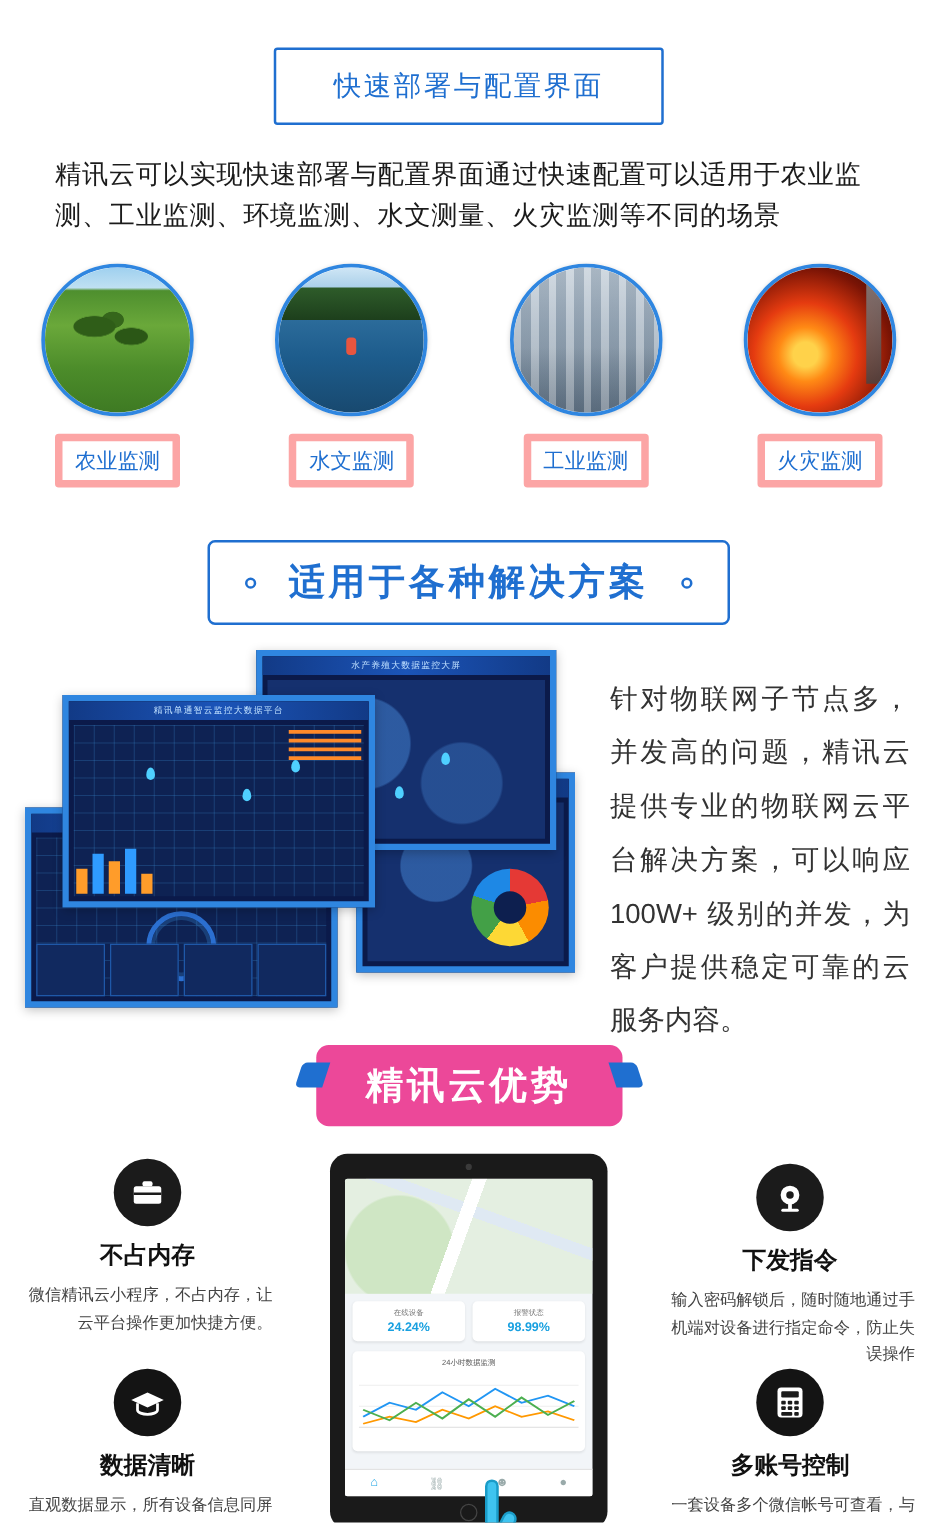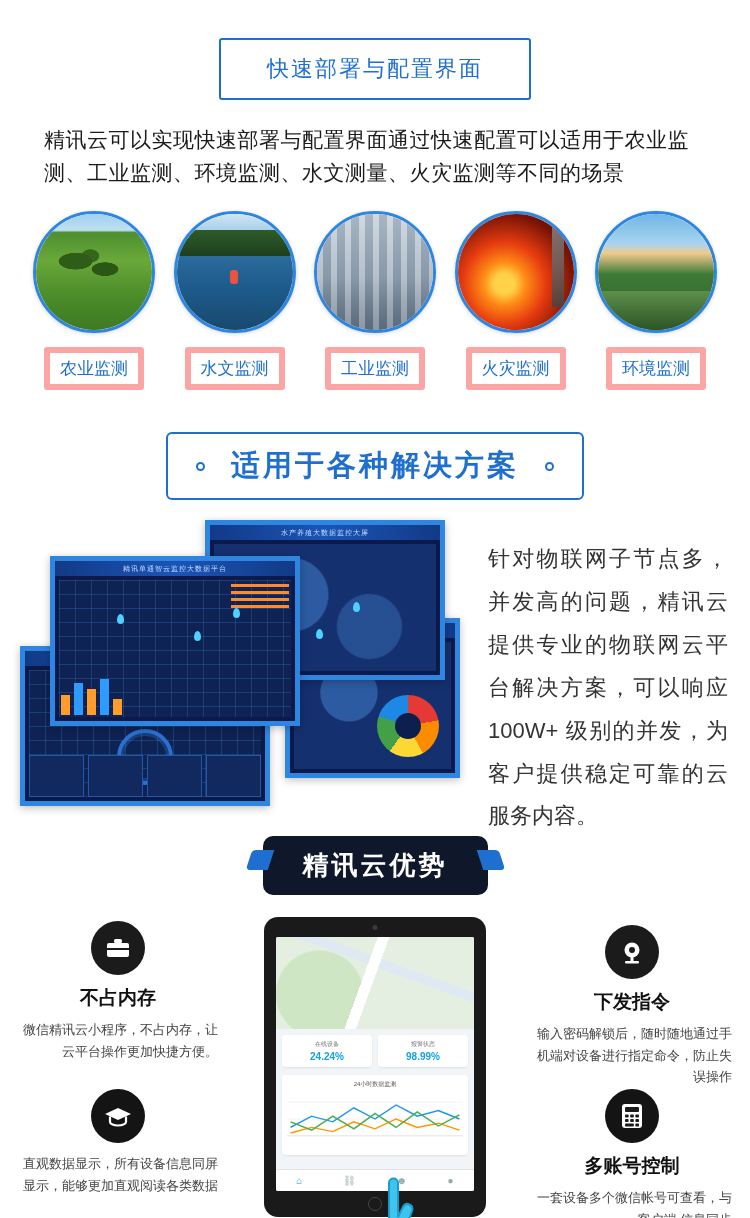--- a/index.html
+++ b/index.html
@@ -187,23 +187,23 @@
   }
 
   .dash-text {
     position: absolute; right: 22px; top: 20px; width: 240px;
     font-size: 22px; line-height: 1.95; color: #333; text-align: justify;
   }
 
   
   .adv-banner-wrap { display:flex; justify-content:center; margin-top: 8px; }
   .adv-banner {
-    background: #0f172a;
+    background: #ec4899;
     color:#fff;
-    font-size: 26px;
+    font-size: 30px;
     font-weight: bold;
     letter-spacing: 3px;
     padding: 12px 40px;
     border-radius: 10px;
     position: relative;
   }
   .adv-banner:before, .adv-banner:after{
     content:""; position:absolute; top:14px; width:22px; height:20px; background:#1f6fd0;
   }
   .adv-banner:before{ left:-14px; transform: skewX(-18deg); border-radius:4px 0 0 4px; }
@@ -298,26 +298,20 @@
     <div class="circle-label">工业监测</div>
   </div>
 
   <div class="circle-item">
     <div class="circle">
         <div class="img ph-fire"></div>
       </div>
     <div class="circle-label">火灾监测</div>
   </div>
 
-  <div class="circle-item">
-    <div class="circle">
-        <div class="img ph-env"></div>
-      </div>
-    <div class="circle-label">环境监测</div>
-  </div>
 
 </div>
 
 <div class="sec2-title-wrap">
   <div class="sec2-title">
     <span class="dot"></span>
     <span class="txt">适用于各种解决方案</span>
     <span class="dot"></span>
   </div>
 </div>
@@ -400,20 +394,21 @@
     <p>微信精讯云小程序，不占内存，让云平台操作更加快捷方便。</p>
   </div>
 
   <div class="feat f-bl">
     <div class="ico dark2">
       <svg width="28" height="22" viewBox="0 0 28 22" fill="none">
         <path d="M14 3 L27 9 L14 15 L1 9 Z" fill="#fff"></path>
         <path d="M6 11.5 V17 C6 19 10 20.5 14 20.5 C18 20.5 22 19 22 17 V11.5" stroke="#fff" stroke-width="2.2" fill="none"></path>
       </svg>
     </div>
+    <h4>数据清晰</h4>
     <p>直观数据显示，所有设备信息同屏显示，能够更加直观阅读各类数据</p>
   </div>
 
   <div class="feat f-tr">
     <div class="ico">
       <svg width="26" height="24" viewBox="0 0 26 24" fill="none">
         <circle cx="13" cy="10" r="7.5" fill="#fff"></circle>
         <circle cx="13" cy="10" r="3" fill="#1b1b1b"></circle>
         <rect x="11.5" y="15" width="3" height="7" rx="1" fill="#fff"></rect>
         <rect x="6" y="21" width="14" height="2.4" rx="1.2" fill="#fff"></rect>

